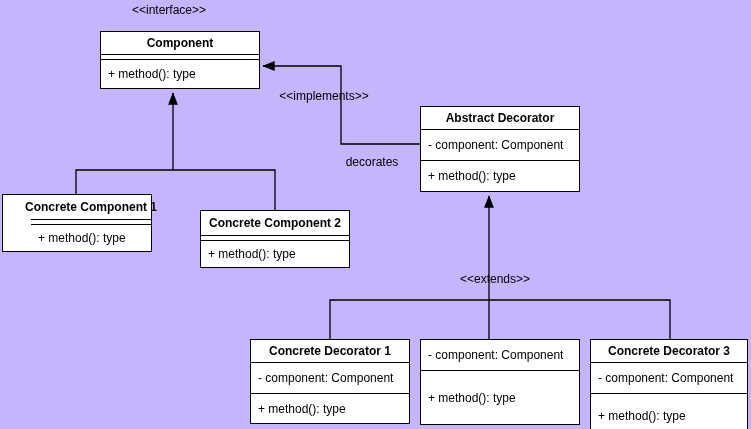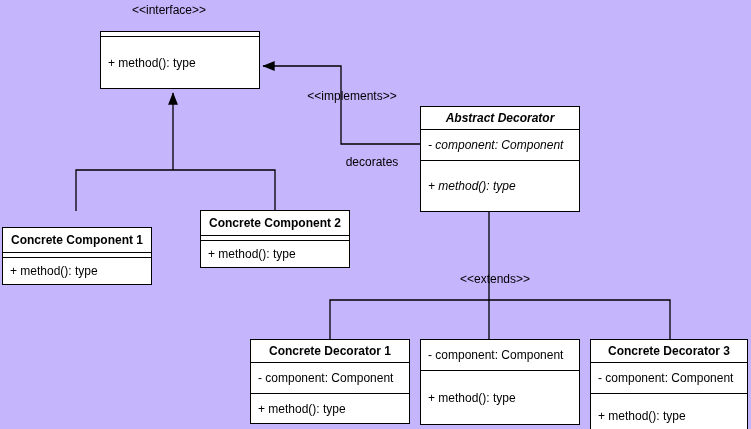--- a/index.html
+++ b/index.html
@@ -76,42 +76,43 @@
 
     <polyline points="76,211 76,170 275,170 275,210" fill="none" stroke="#000000" stroke-width="1.3"></polyline>
     <line x1="173" y1="170" x2="173" y2="93" stroke="#000000" stroke-width="1.3" marker-end="url(#arrowFilled)"></line>
 
     <polyline points="330,339 330,300 670,300 670,339" fill="none" stroke="#000000" stroke-width="1.3"></polyline>
     <line x1="489" y1="300" x2="489" y2="339" stroke="#000000" stroke-width="1.3"></line>
     <line x1="489" y1="300" x2="489" y2="196" stroke="#000000" stroke-width="1.3" marker-end="url(#arrowFilled)"></line>
   </svg>
 
   <div class="free-label" style="left:169px; top:10px;">&lt;&lt;interface&gt;&gt;</div>
-  <div class="free-label" style="left:352px; top:96px;">&lt;&lt;implements&gt;&gt;</div>
+  <div class="free-label" style="left:324px; top:96px;">&lt;&lt;implements&gt;&gt;</div>
   <div class="free-label" style="left:372px; top:162px;text-align:center;">decorates</div>
   <div class="free-label" style="left:495px; top:279px;">&lt;&lt;extends&gt;&gt;</div>
 
   <div class="uml-box" style="left:100px; top:31px; width:160px; height:58px;">
+    <div class="comp comp-title" style="height:23px;">Component</div>
     <div class="comp comp-empty"></div>
     <div class="comp comp-method">+ method(): type</div>
   </div>
 
-  <div class="uml-box" style="left:2px; top:227px; width:150px; height:58px;">
+  <div class="uml-box" style="left:2px; top:194px; width:150px; height:58px;padding-left:28px;">
     <div class="comp comp-title" style="height:25px;">Concrete Component 1</div>
     <div class="comp comp-empty"></div>
     <div class="comp comp-method">+ method(): type</div>
   </div>
 
   <div class="uml-box" style="left:200px; top:210px; width:150px; height:58px;">
     <div class="comp comp-title" style="height:25px;">Concrete Component 2</div>
     <div class="comp comp-empty"></div>
     <div class="comp comp-method">+ method(): type</div>
   </div>
 
-  <div class="uml-box" style="left:420px; top:106px; width:160px; height:106px;font-style:italic;">
+  <div class="uml-box" style="left:420px; top:106px; width:160px; height:86px;">
     <div class="comp comp-title" style="height:23px;">Abstract Decorator</div>
     <div class="comp comp-attr" style="height:31px;">- component: Component</div>
     <div class="comp comp-method">+ method(): type</div>
   </div>
 
   <div class="uml-box" style="left:250px; top:339px; width:160px; height:85px;">
     <div class="comp comp-title" style="height:23px;">Concrete Decorator 1</div>
     <div class="comp comp-attr" style="height:31px;">- component: Component</div>
     <div class="comp comp-method">+ method(): type</div>
   </div>

